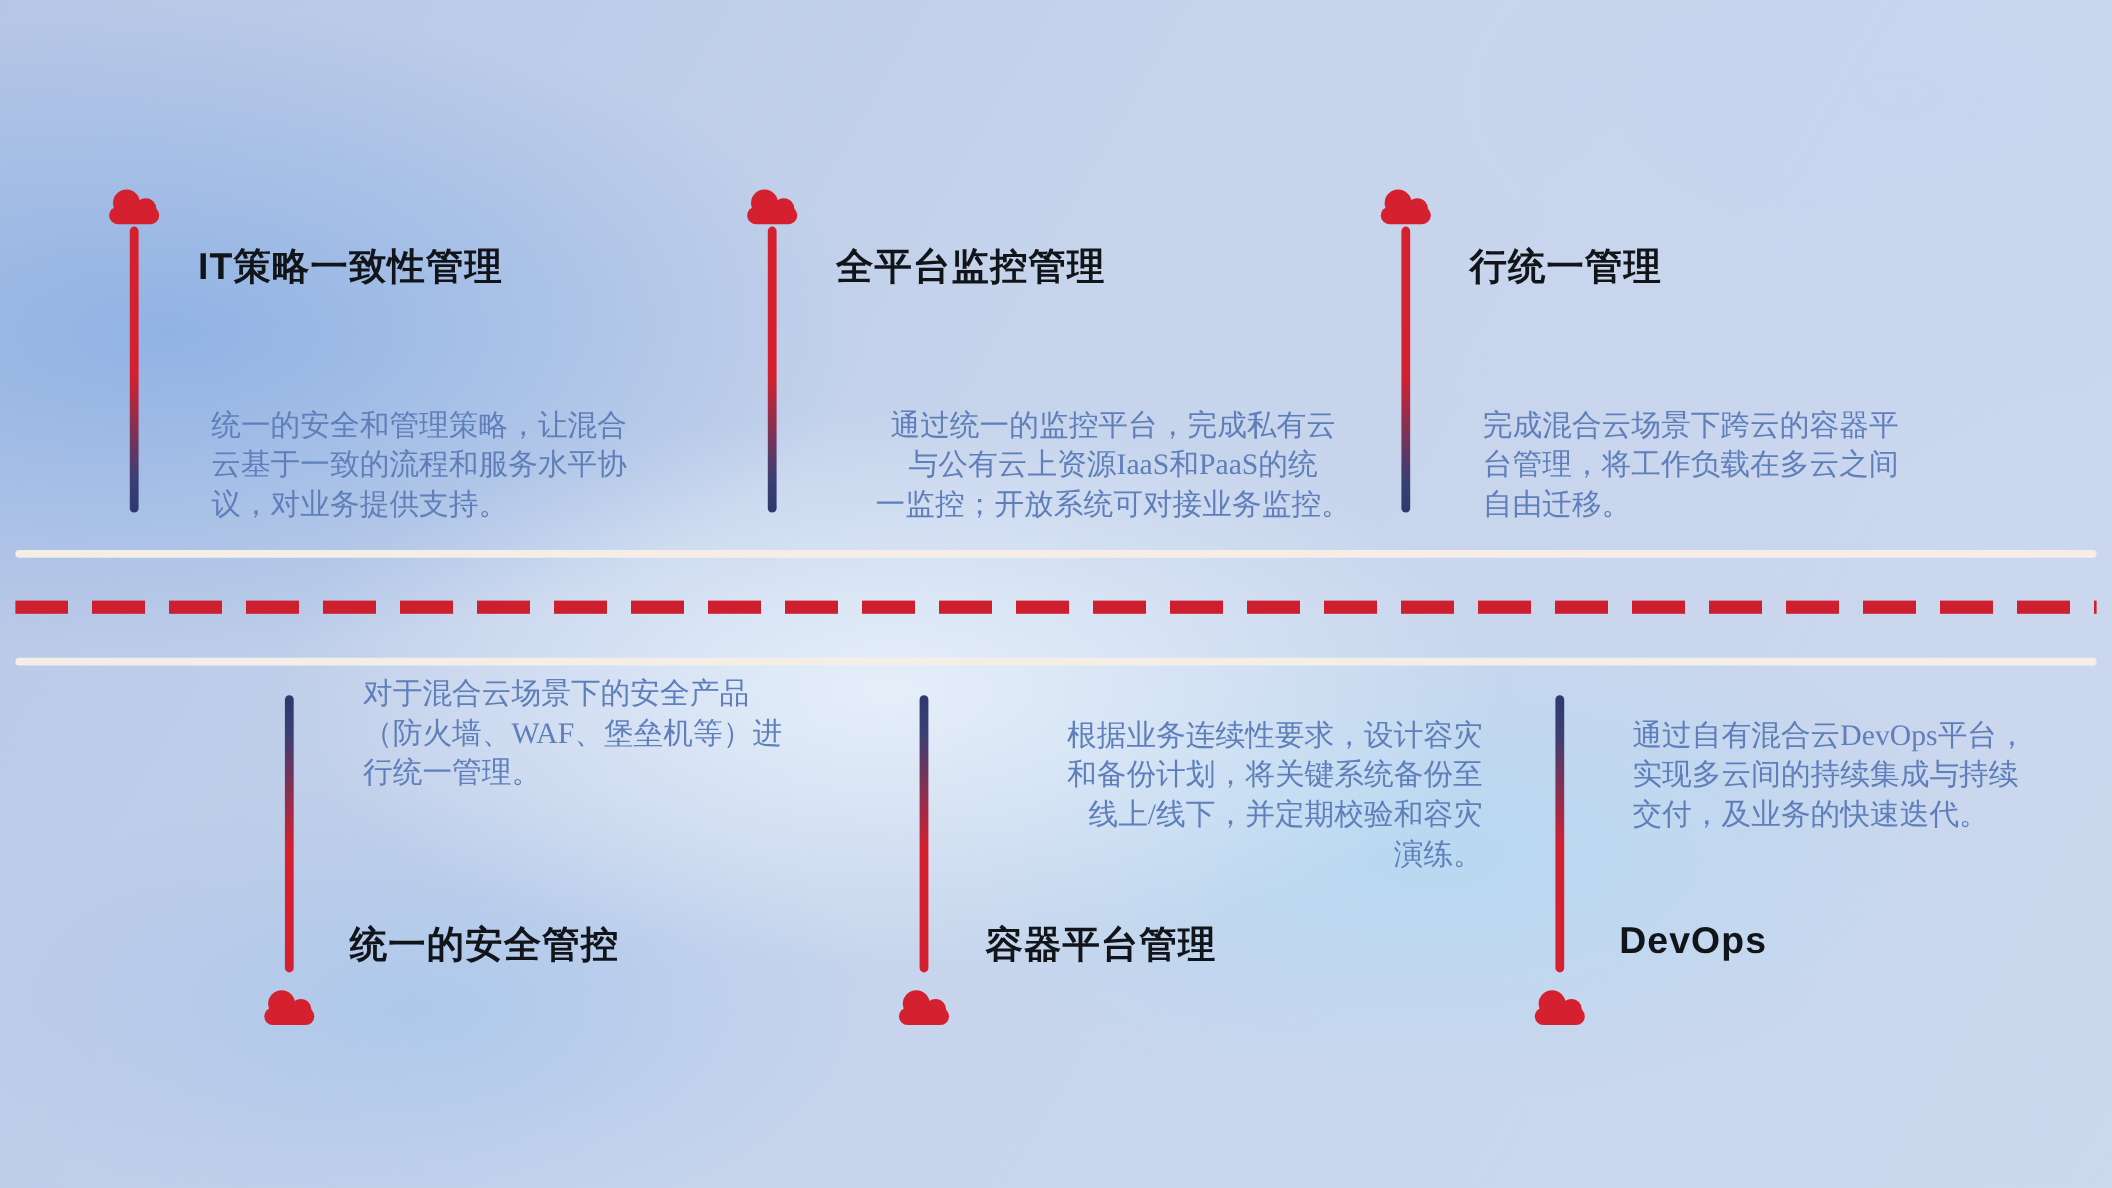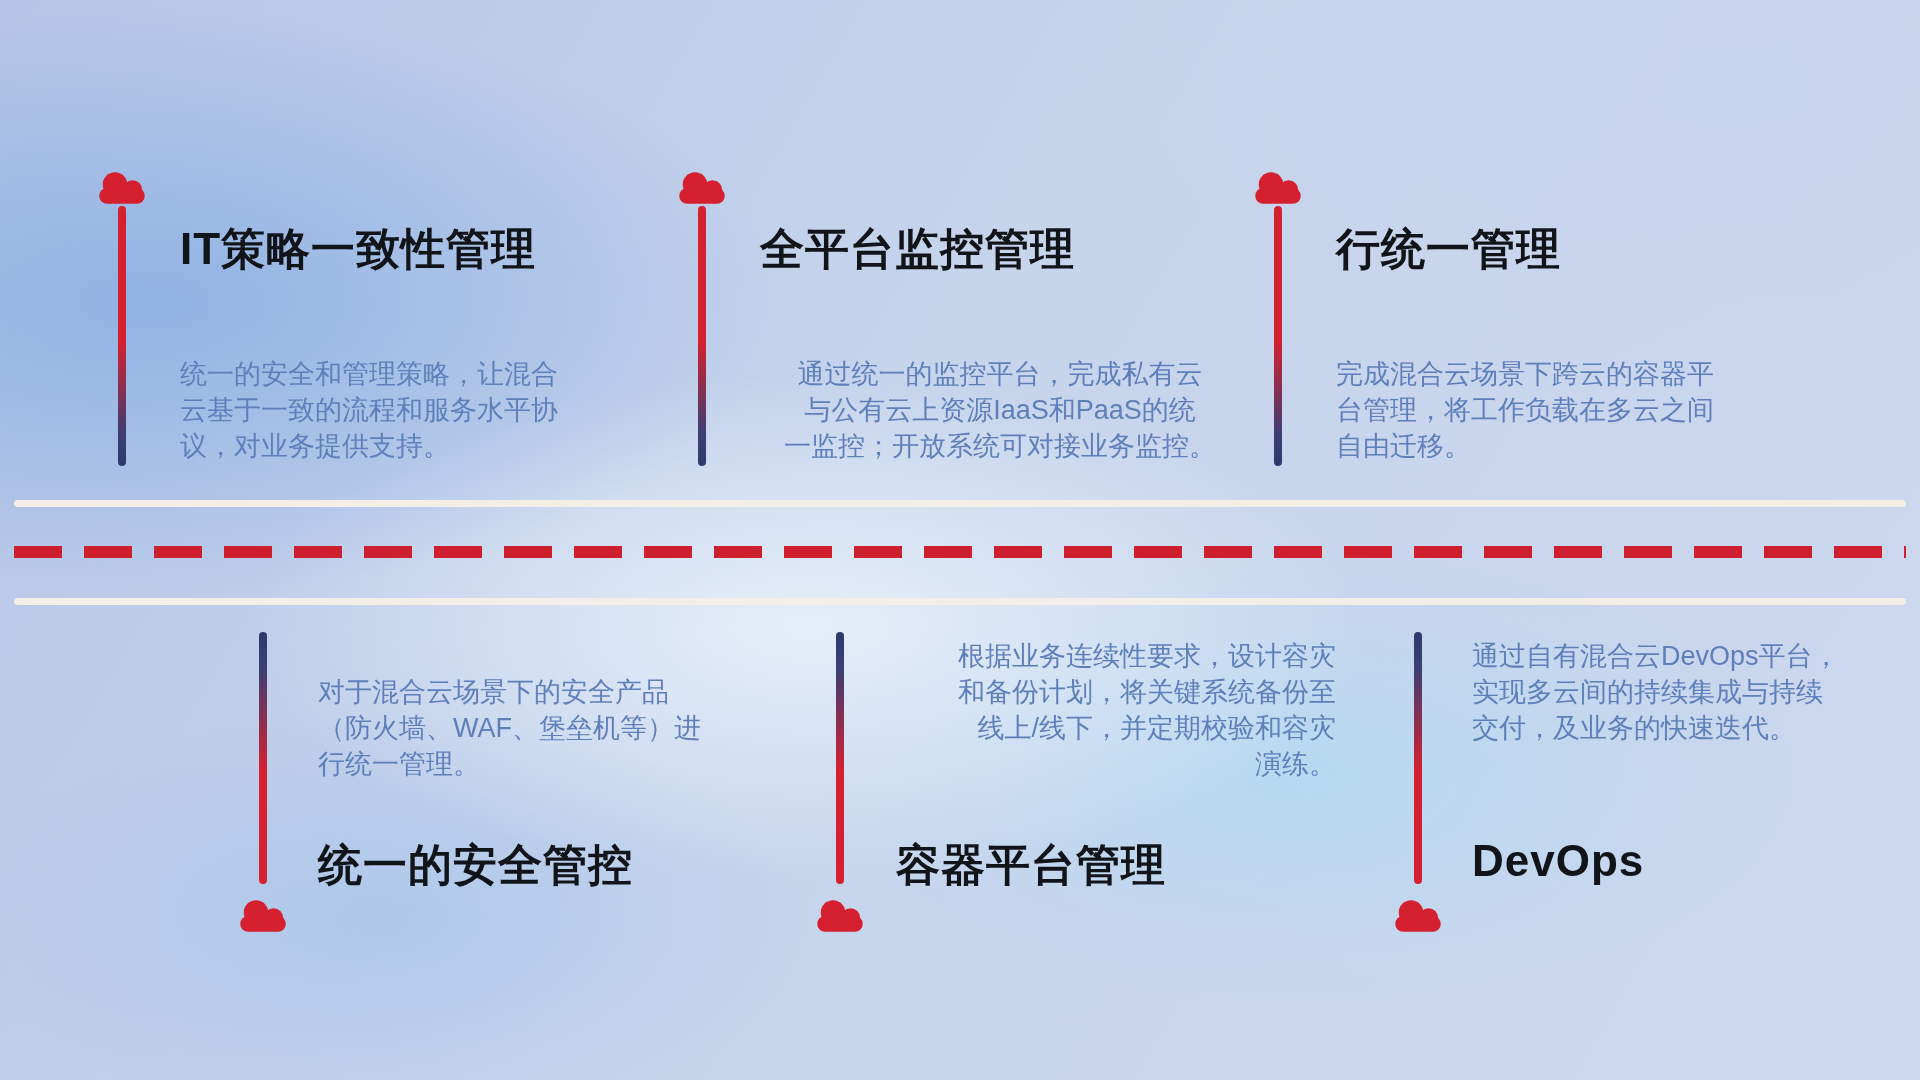--- a/index.html
+++ b/index.html
@@ -56,33 +56,34 @@
     background: linear-gradient(180deg, #d5202f 0%, #d5202f 52%, #3b3f74 88%, #2d3a6e 100%);
   }
   .stem-bottom {
     background: linear-gradient(180deg, #2d3a6e 0%, #3b3f74 14%, #d5202f 55%, #d5202f 100%);
   }
 
   
   .title {
     position: absolute;
     margin: 0;
-    font-size: 44px;
+    font-size: 34px;
     font-weight: 700;
     color: #111418;
     letter-spacing: 1px;
     white-space: nowrap;
   }
   .desc {
     position: absolute;
-    margin: 0;
+    margin: 12px;
     font-size: 27px;
     line-height: 36px;
     color: #5f7fba;
     white-space: pre-line;
+    font-family: Liberation Serif, serif;
   }
 </style>
 </head>
 <body>
 
 <div class="canvas">
 
   <div class="white-line line-top"></div>
   <div class="dashed-line"></div>
   <div class="white-line line-bottom"></div>
@@ -127,21 +128,21 @@
     </div>
     <div class="stem stem-top" style="left:1274px; top:206px; height:260px;"></div>
     <h2 class="title" style="left:1336px; top:220px;">行统一管理</h2>
     <p class="desc" style="left:1336px; top:356px; width:450px;">完成混合云场景下跨云的容器平
 台管理，将工作负载在多云之间
 自由迁移。</p>
   </div>
 
   <div class="group">
     <div class="stem stem-bottom" style="left:259px; top:632px; height:252px;"></div>
-    <p class="desc" style="left:318px; top:674px; width:440px;">对于混合云场景下的安全产品
+    <p class="desc" style="left:318px; top:600px; width:440px;">对于混合云场景下的安全产品
 （防火墙、WAF、堡垒机等）进
 行统一管理。</p>
     <h2 class="title" style="left:318px; top:836px;">统一的安全管控</h2>
     <div class="cloud" style="left:235px; top:896px;">
       <svg viewBox="0 0 64 44" fill="#d5202f">
         <circle cx="24" cy="18" r="14"></circle>
         <circle cx="44" cy="24" r="11"></circle>
         <rect x="6" y="22" width="52" height="18" rx="9"></rect>
       </svg>
     </div>

